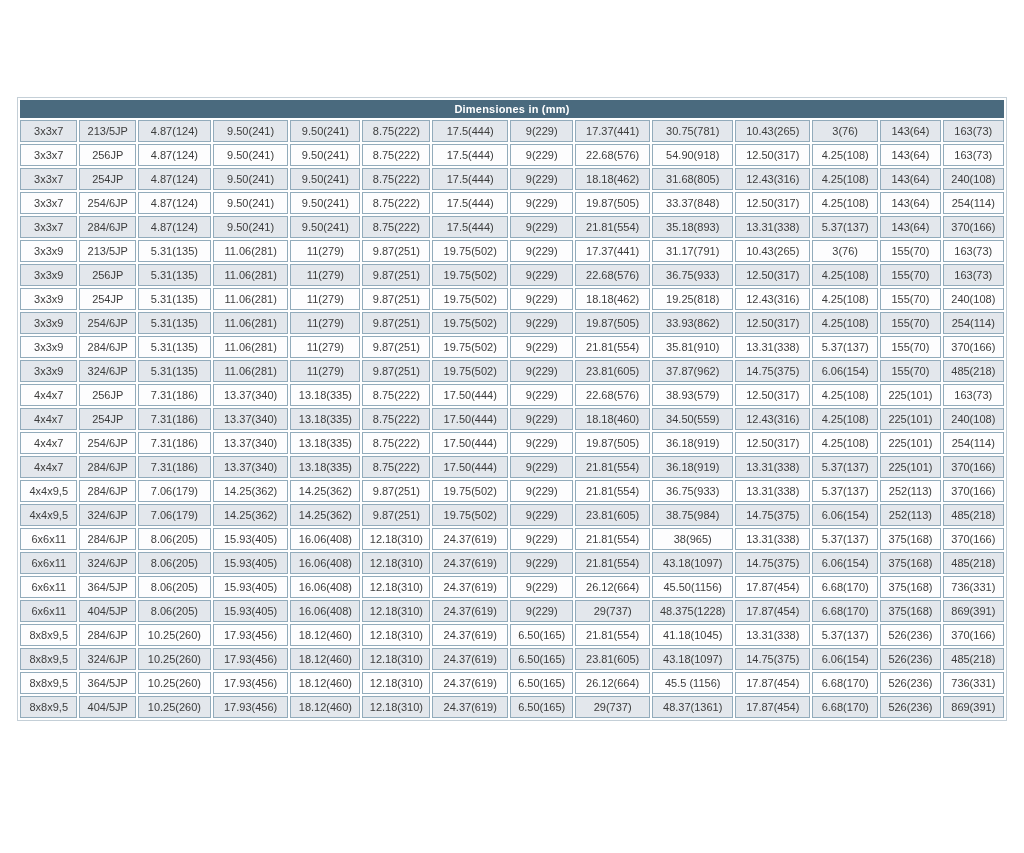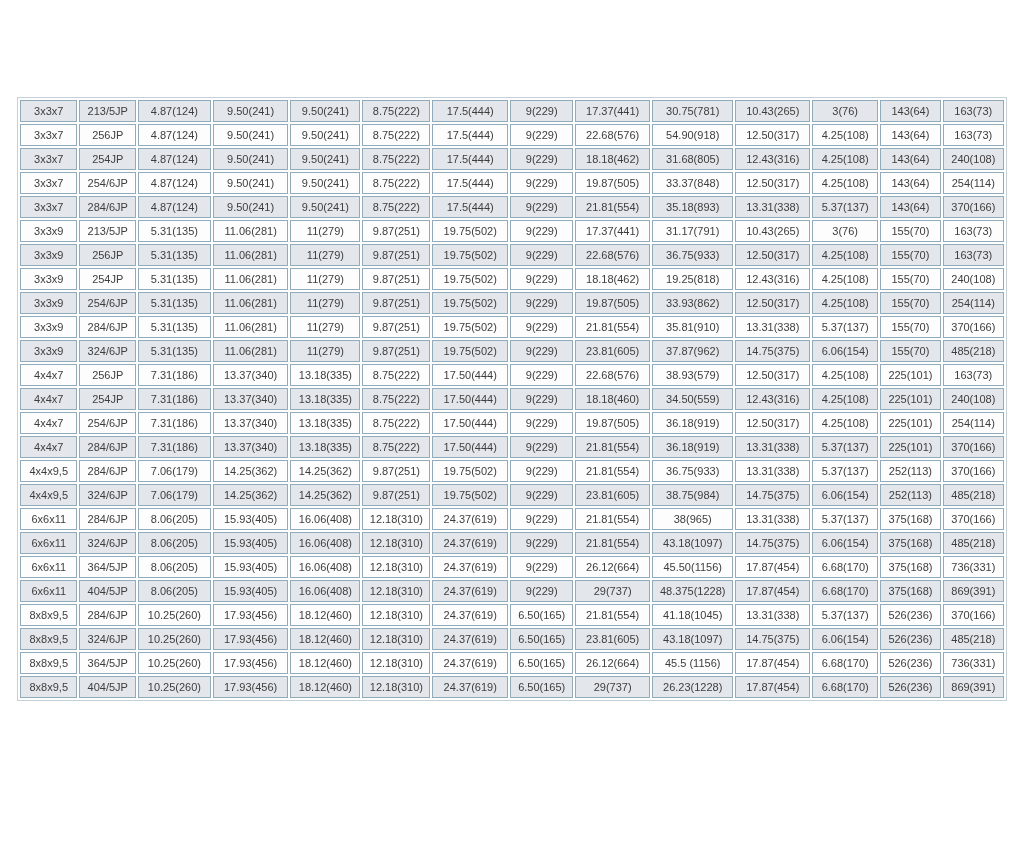--- a/index.html
+++ b/index.html
@@ -79,20 +79,23 @@
           <col style="width: 7.9%;">
           <col style="width: 6.6%;">
           <col style="width: 7.8%;">
           <col style="width: 8.5%;">
           <col style="width: 7.8%;">
           <col style="width: 6.9%;">
           <col style="width: 6.3%;">
           <col style="width: 6.4%;">
         </colgroup>
       <thead>
+        <tr>
+          <th class="title-cell" colspan="14">Dimensiones in (mm)</th>
+        </tr>
       </thead>
       <tbody id="table-body">
           <tr class="odd">
             <td>3x3x7</td>
             <td>213/5JP</td>
             <td>4.87(124)</td>
             <td>9.50(241)</td>
             <td>9.50(241)</td>
             <td>8.75(222)</td>
             <td>17.5(444)</td>
@@ -475,21 +478,21 @@
           <tr class="odd">
             <td>8x8x9,5</td>
             <td>404/5JP</td>
             <td>10.25(260)</td>
             <td>17.93(456)</td>
             <td>18.12(460)</td>
             <td>12.18(310)</td>
             <td>24.37(619)</td>
             <td>6.50(165)</td>
             <td>29(737)</td>
-            <td>26.23(1228)</td>
+            <td>48.37(1361)</td>
             <td>17.87(454)</td>
             <td>6.68(170)</td>
             <td>526(236)</td>
             <td>869(391)</td>
           </tr>
         </tbody>
     </table>
   </div>
 </div>
 

